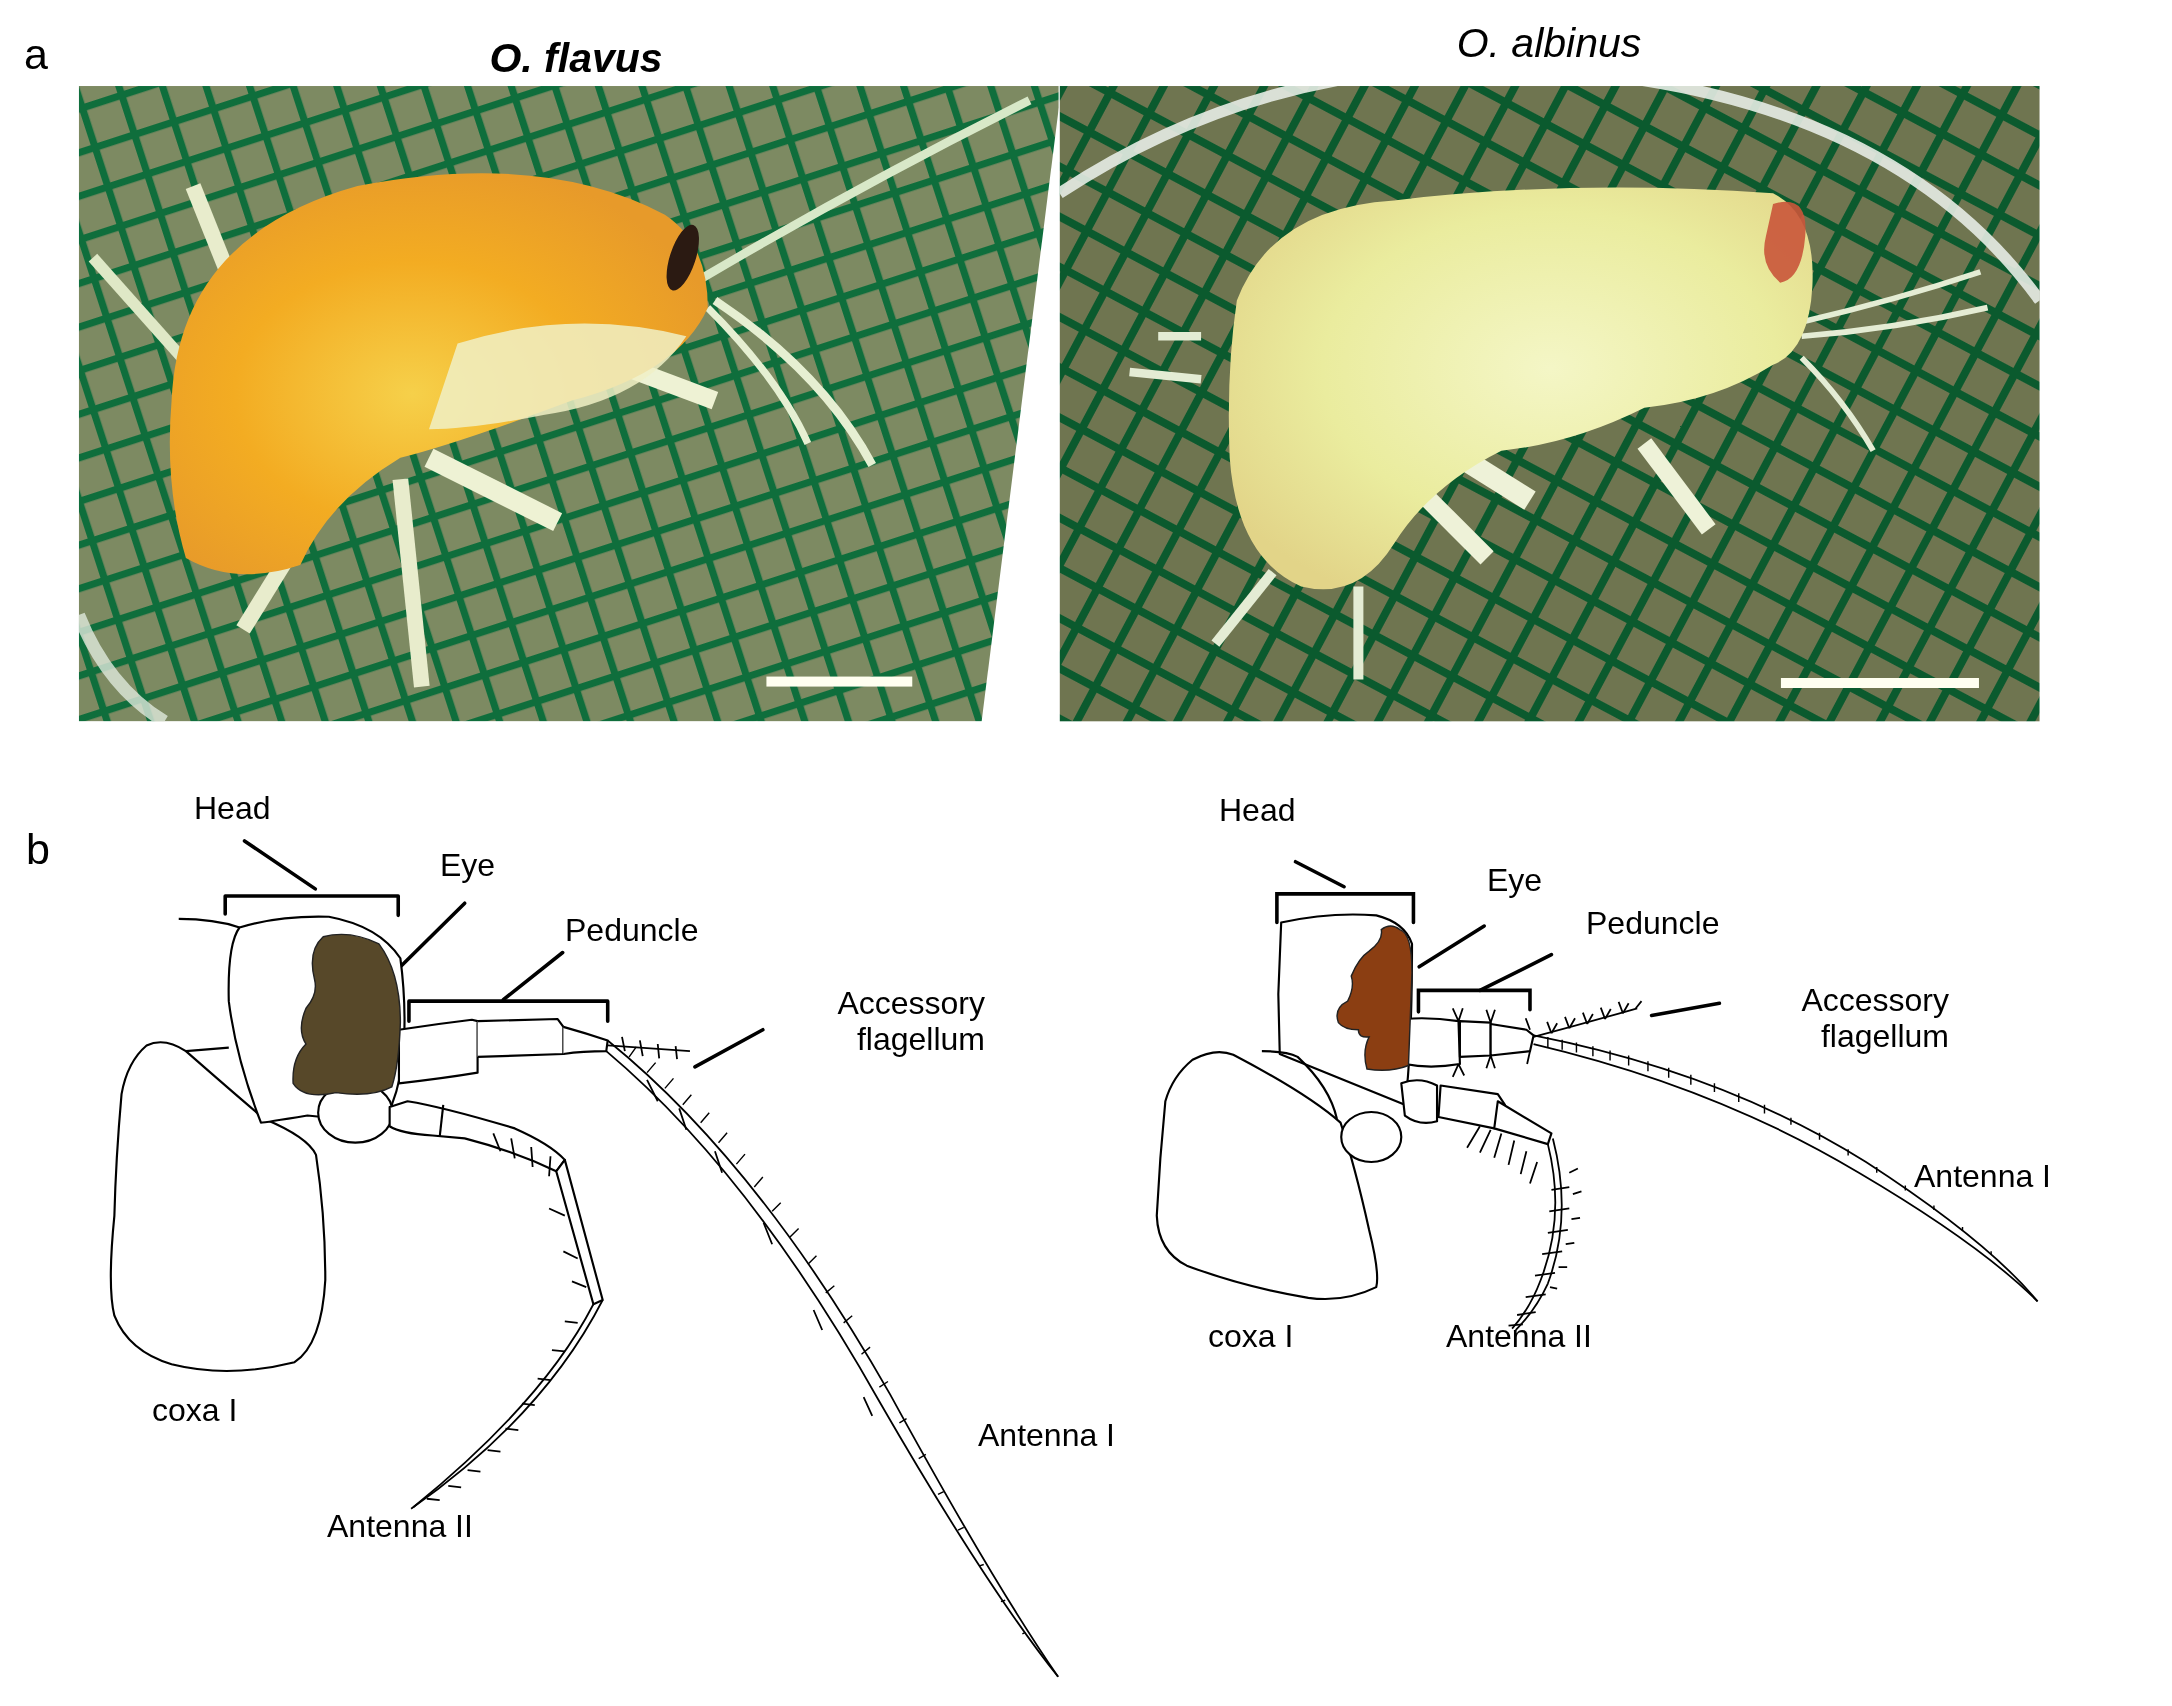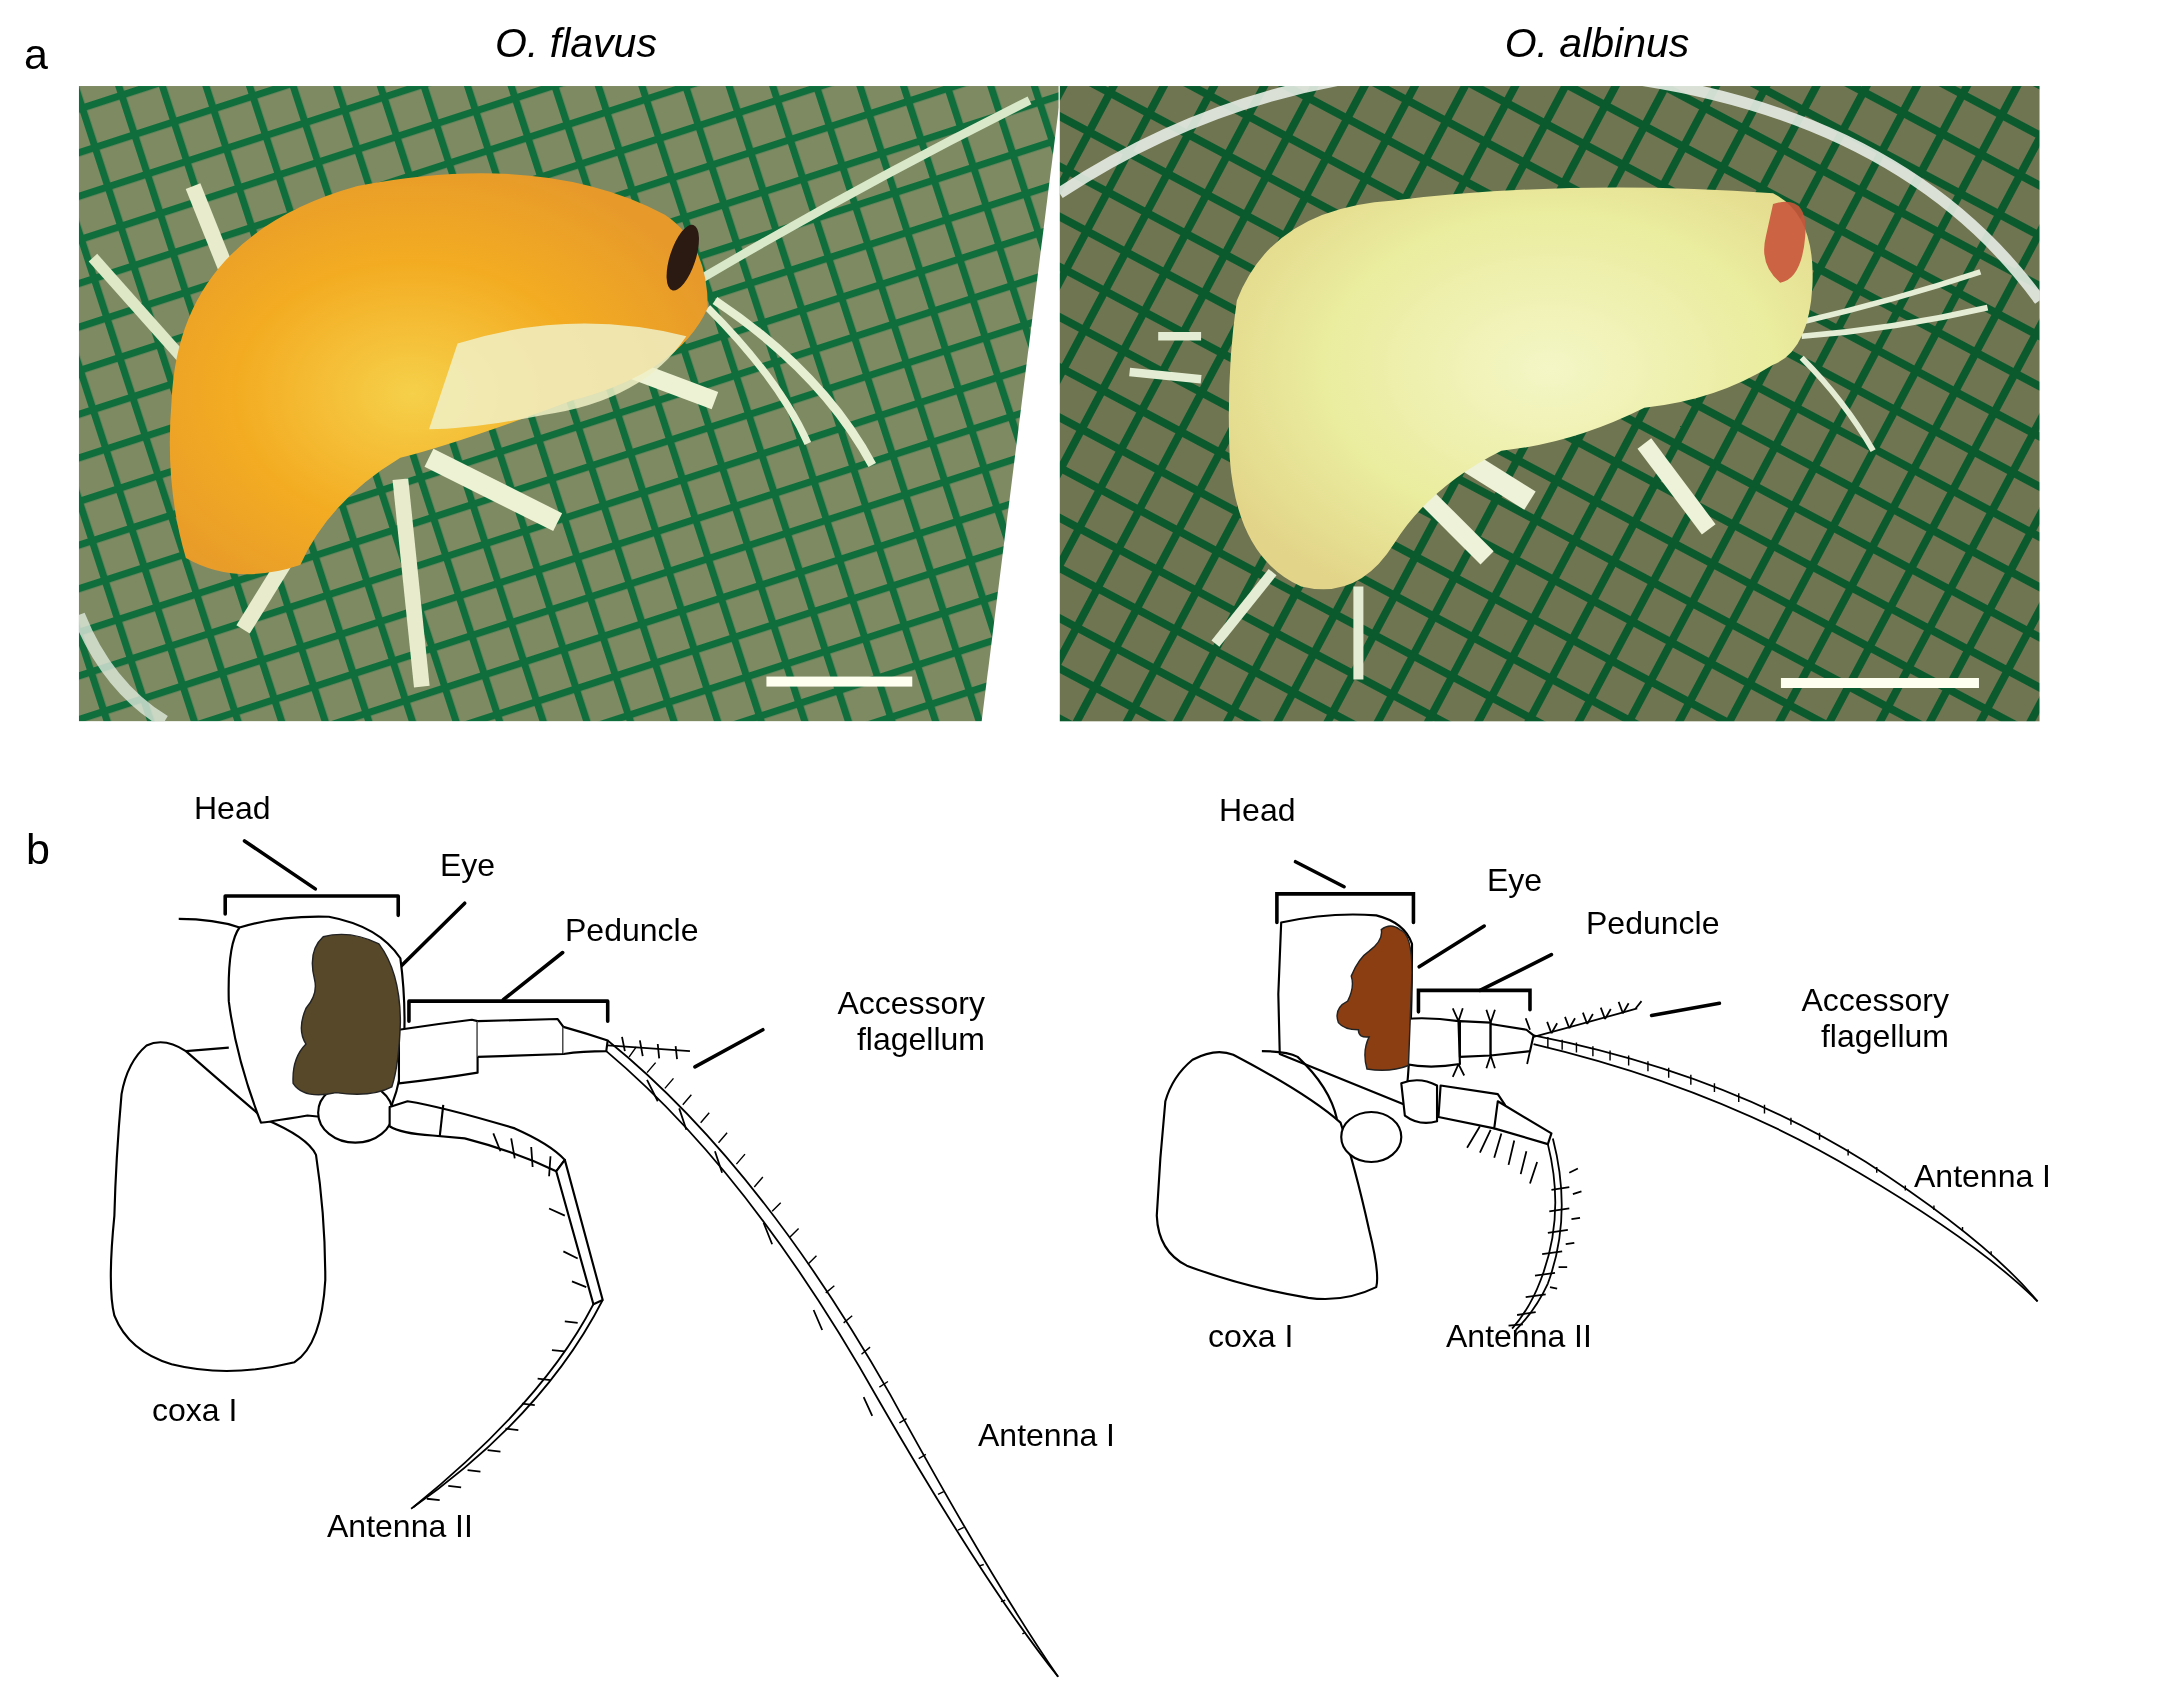--- a/index.html
+++ b/index.html
@@ -10,22 +10,22 @@
   .species { font-size: 41px; font-style: italic; line-height: 1; white-space: nowrap; transform: translateX(-50%); }
   .label { font-size: 32px; line-height: 1; white-space: nowrap; }
   .label.center { text-align: right; }
   svg { position: absolute; left: 0; top: 0; }
 </style>
 </head>
 <body>
 
 <div class="abs panel-letter" style="left:24px; top:33px;">a</div>
 
-<div class="abs species" style="left:576px; top:23px;">O. flavus</div>
-<div class="abs species" style="left:1549px; top:23px;margin-left:48px;">O. albinus</div>
+<div class="abs species" style="left:576px; top:38px;font-weight:bold;">O. flavus</div>
+<div class="abs species" style="left:1549px; top:23px;">O. albinus</div>
 
 <svg width="2172" height="744" viewBox="0 0 3038 1040">
   <defs>
     <pattern id="gridL" width="58" height="58" patternUnits="userSpaceOnUse" patternTransform="rotate(-18)">
       <rect width="58" height="58" fill="#7d8a62"></rect>
       <rect width="58" height="10" fill="#0f6e3c"></rect>
       <rect width="10" height="58" fill="#0f6e3c"></rect>
     </pattern>
     <pattern id="gridR" width="62" height="62" patternUnits="userSpaceOnUse" patternTransform="rotate(28)">
       <rect width="62" height="62" fill="#6f7550"></rect>

